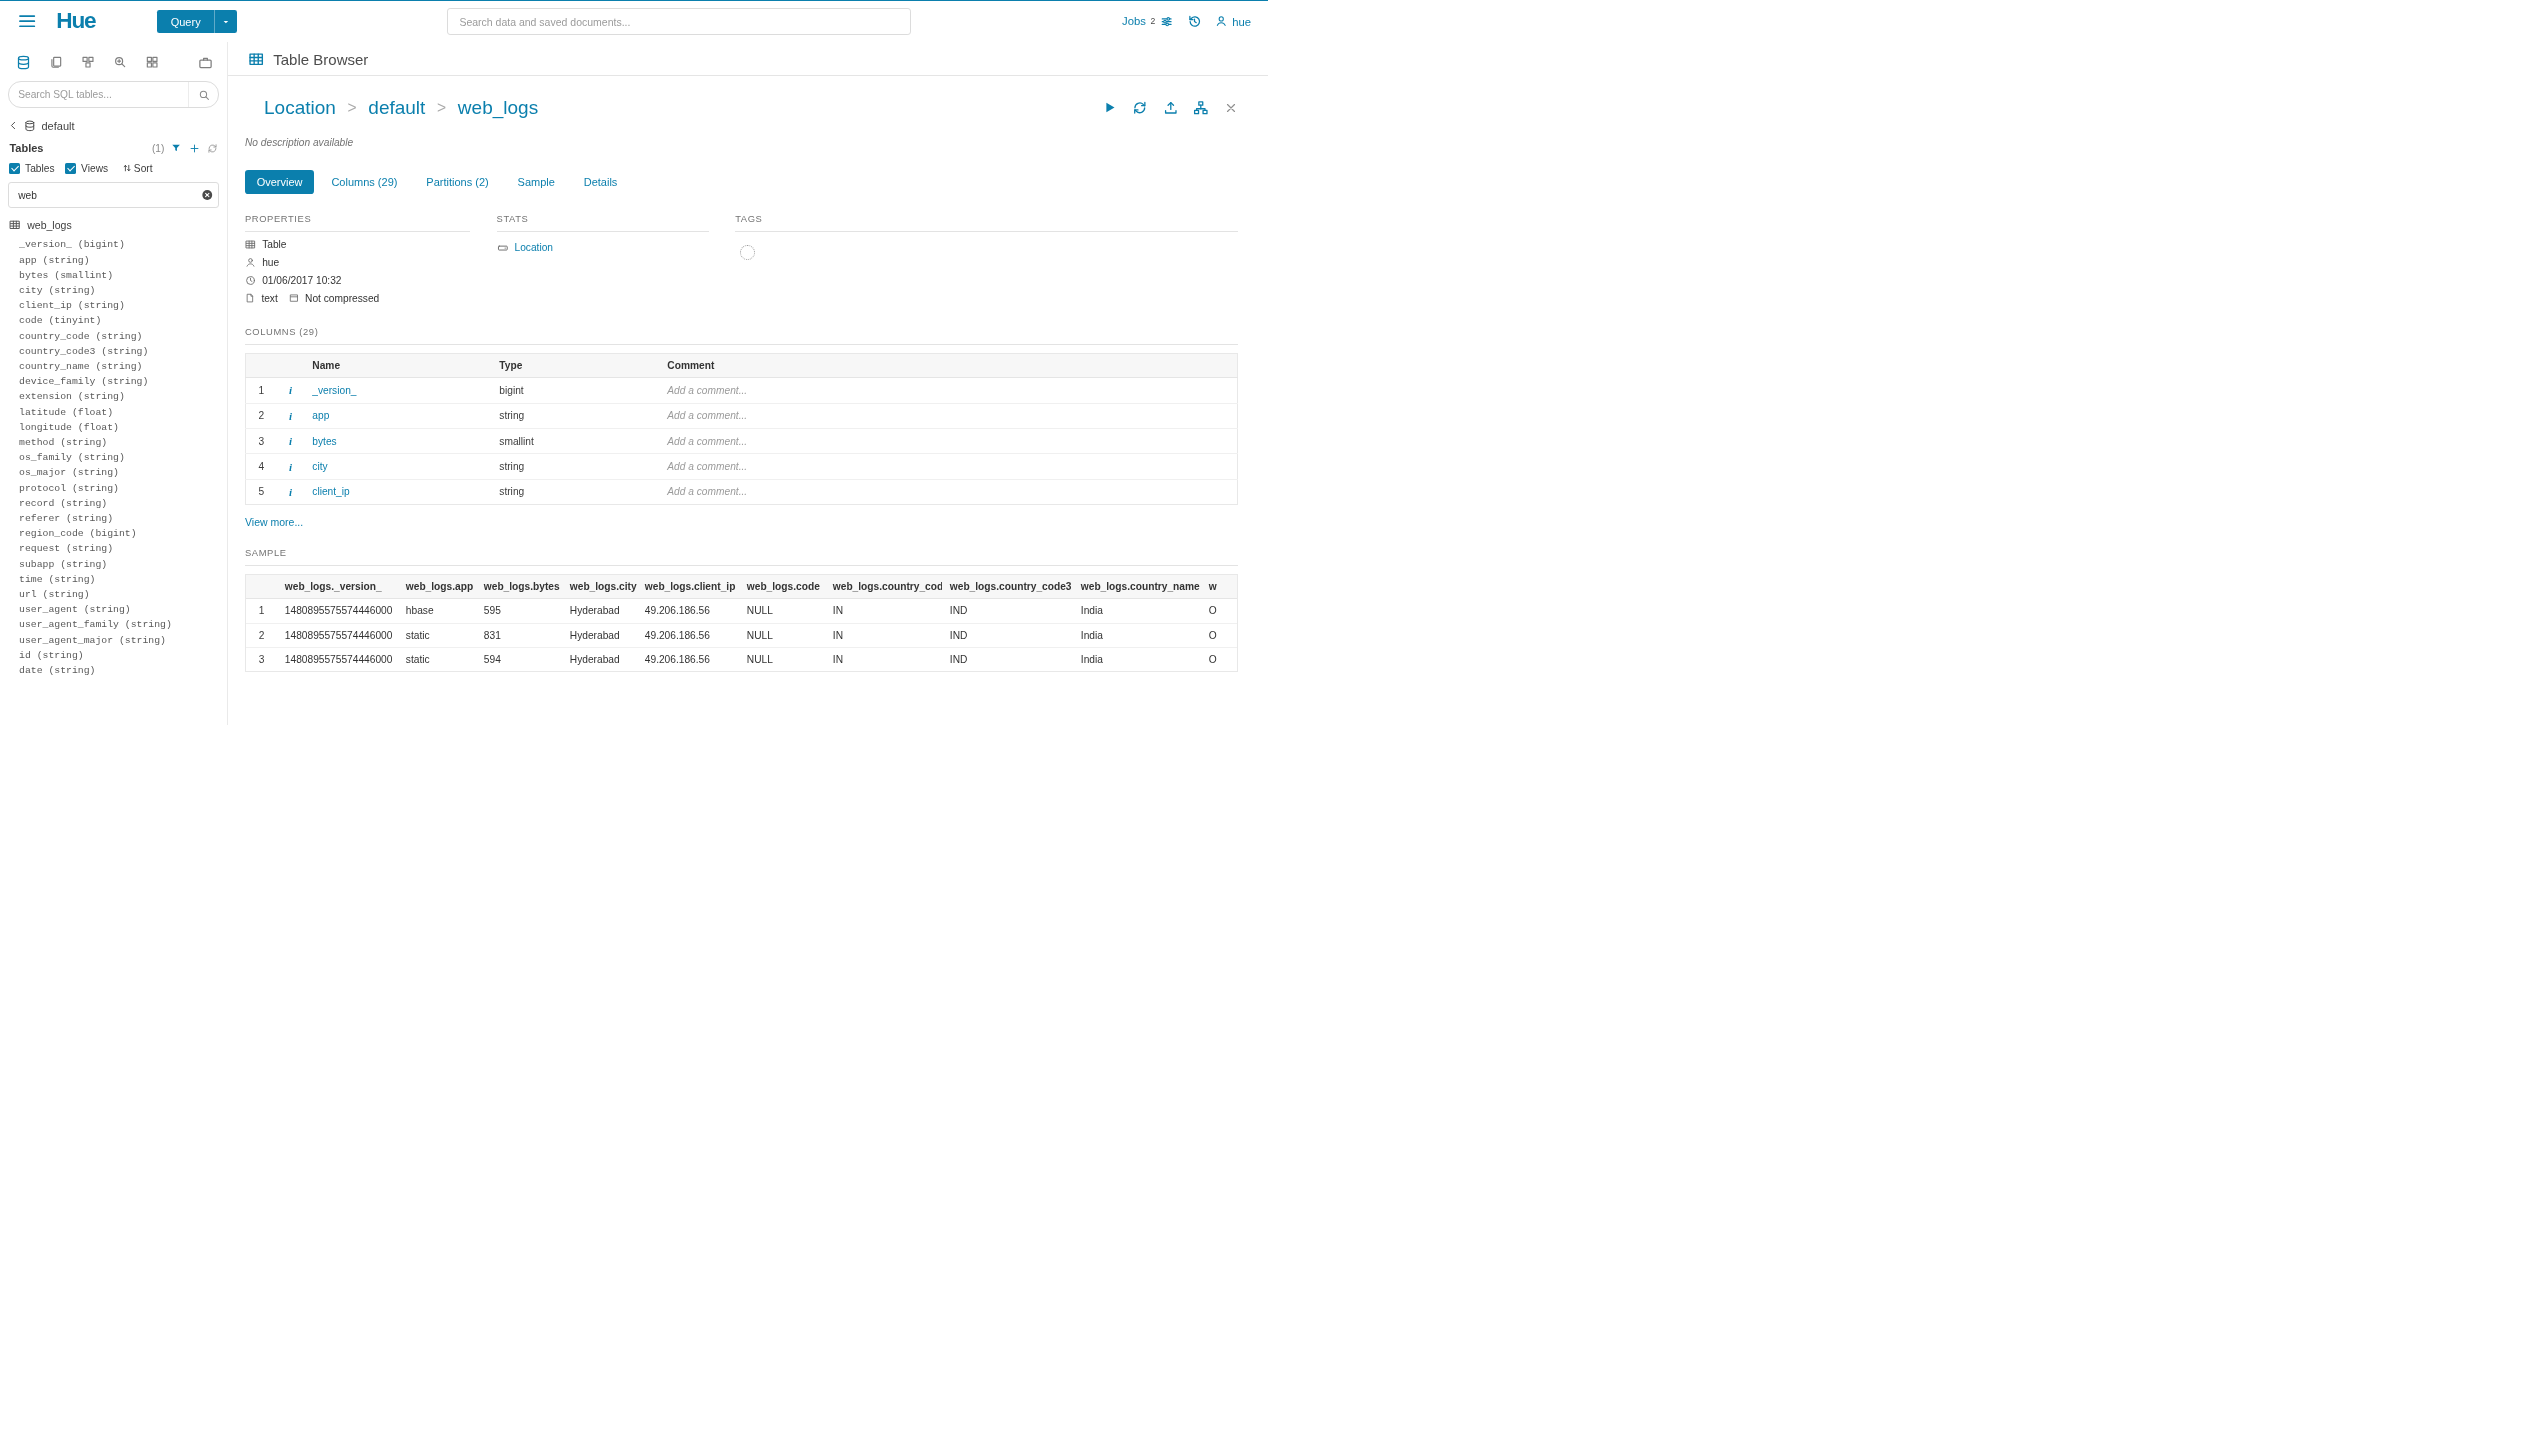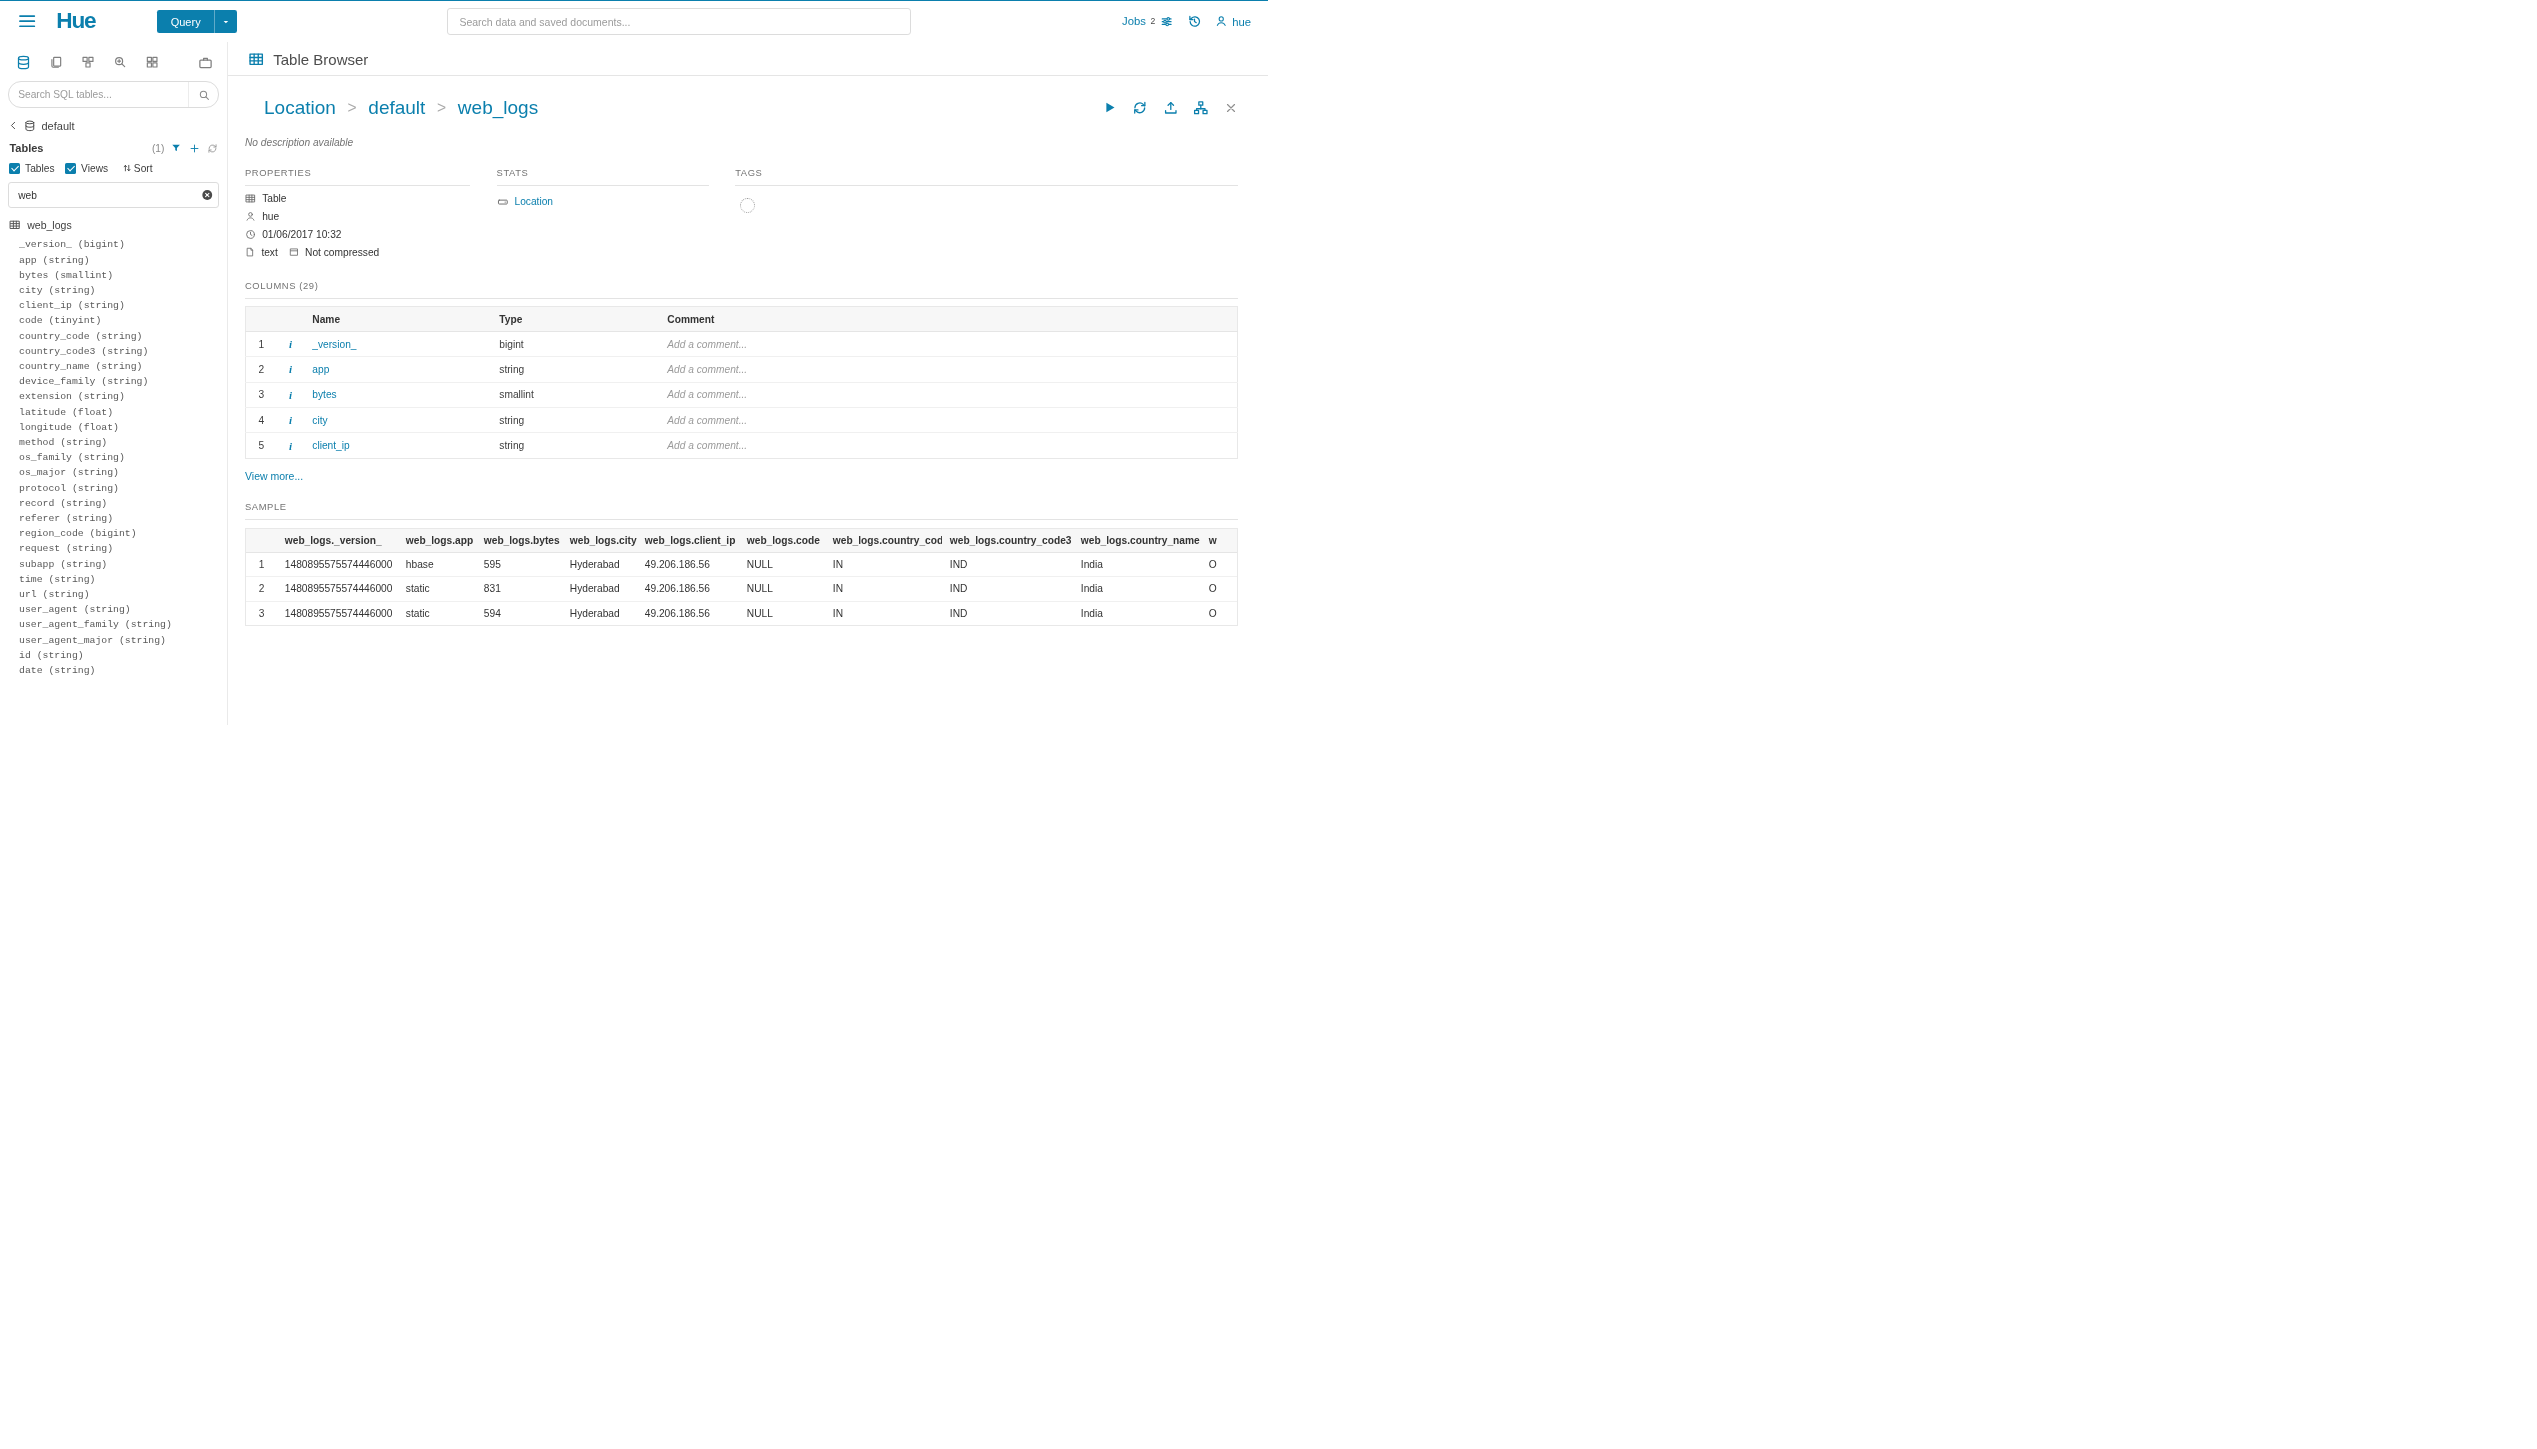--- a/index.html
+++ b/index.html
@@ -370,20 +370,27 @@
             <button class="close">
               <svg class="ic" width="14" height="14" viewBox="0 0 24 24" stroke-width="2.6">
                   <path d="M6 6l12 12M18 6L6 18"></path>
                 </svg>
             </button>
           </span>
         </div>
 
         <div class="description">No description available</div>
 
+        <div class="tabs">
+          <button class="tab active">Overview</button>
+          <button class="tab">Columns (29)</button>
+          <button class="tab">Partitions (2)</button>
+          <button class="tab">Sample</button>
+          <button class="tab">Details</button>
+        </div>
 
         <div class="meta-row">
           <div class="meta-col properties">
             <div class="section-title">PROPERTIES</div>
             <div class="prop">
               <svg class="ic p-ic" width="11" height="11" viewBox="0 0 24 24" stroke-width="1.8">
                   <rect x="3" y="4.5" width="18" height="15"></rect>
                   <path d="M3 9.5h18M3 14.5h18M9 4.5v15M15 4.5v15"></path>
                 </svg>
               <span>Table</span>

